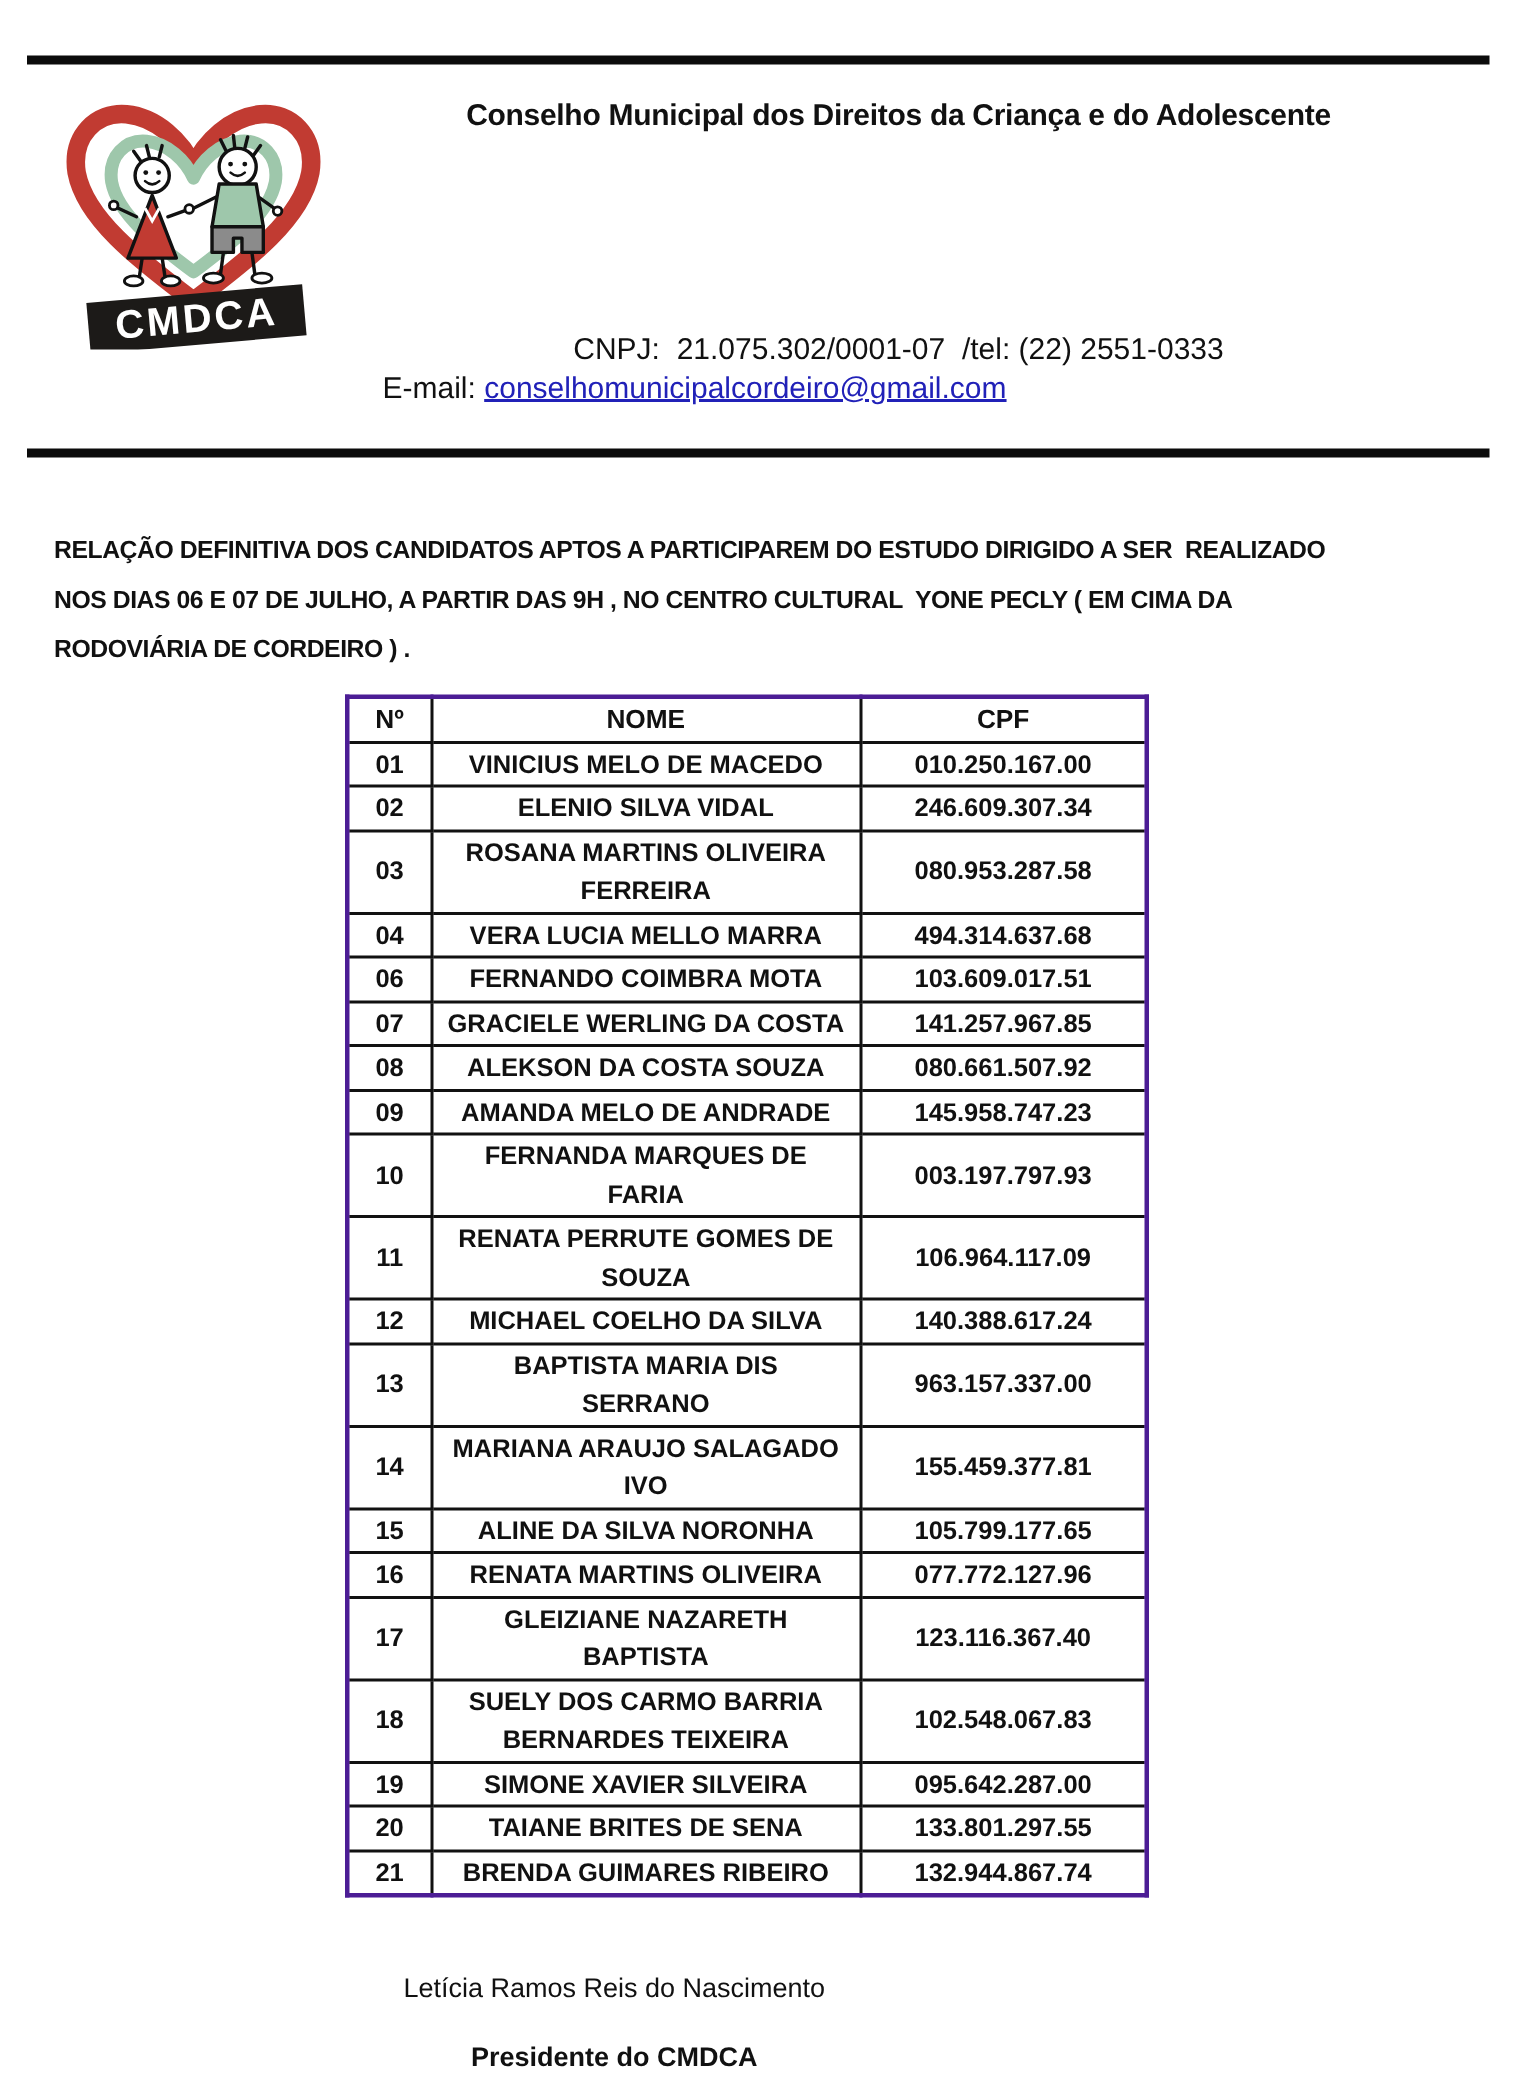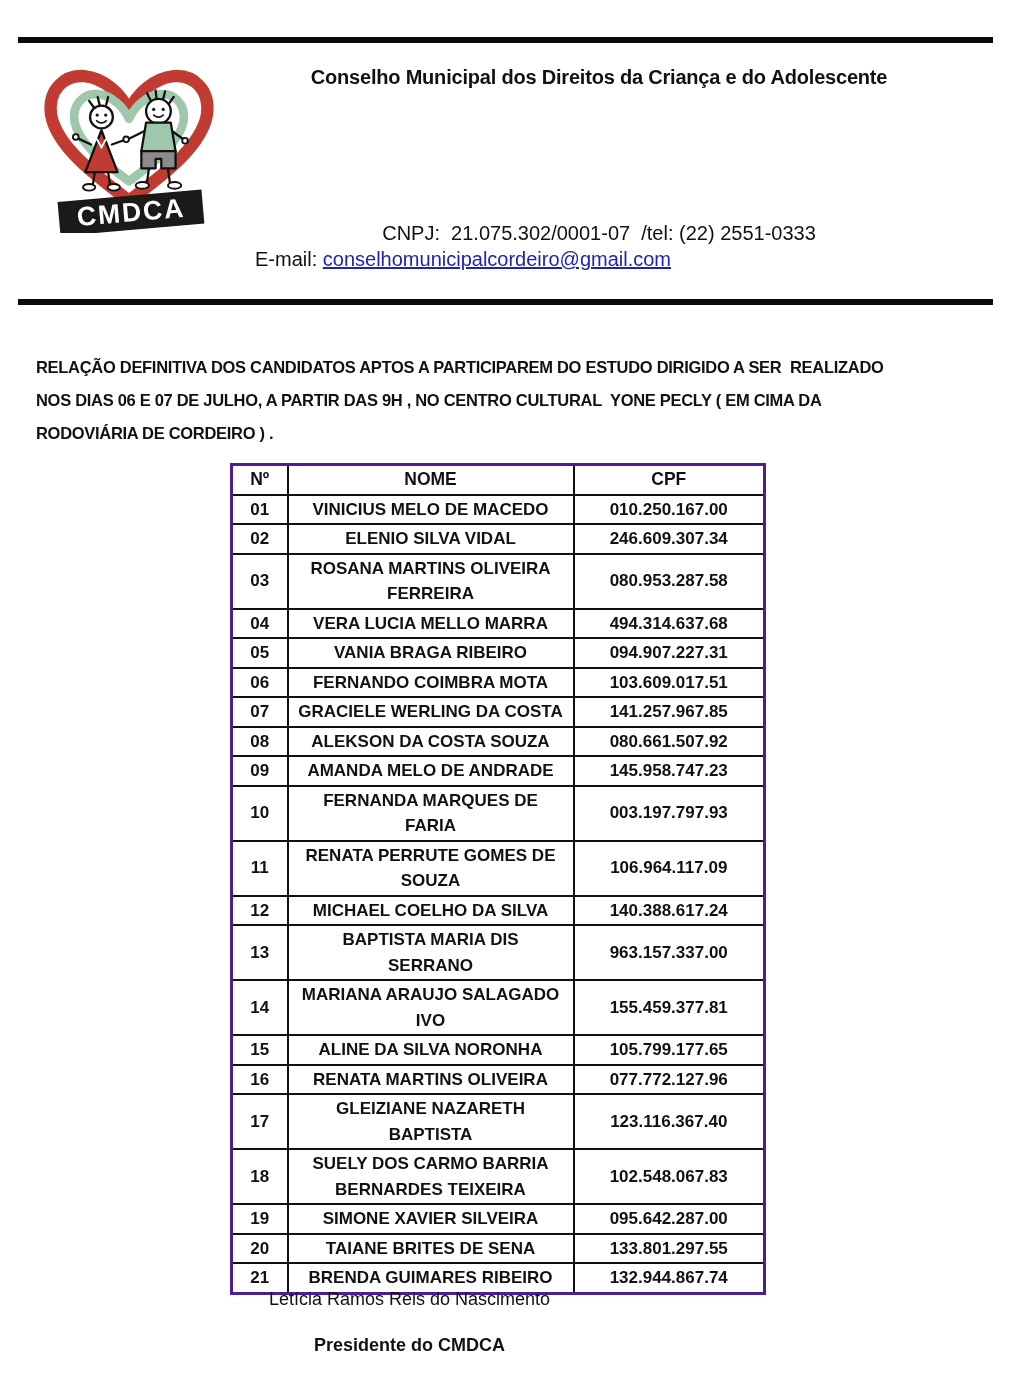--- a/index.html
+++ b/index.html
@@ -23,21 +23,21 @@
   table.cand{
     position:absolute;left:230px;top:463px;border-collapse:collapse;table-layout:fixed;
     width:533px;border:3px solid #4c1d95;font-weight:bold;font-size:17px;
   }
   table.cand th,table.cand td{
     border:2px solid #111;text-align:center;vertical-align:middle;
     padding:1px 4px;line-height:25.5px;white-space:pre-line;overflow:hidden;
   }
   table.cand th{height:24px;font-size:17.5px;}
   col.c-num{width:56px;}col.c-name{width:286px;}col.c-cpf{width:191px;}
-  .footer-line{position:absolute;left:0;width:819px;text-align:center;font-size:18px;}
+  .footer-line{position:absolute;left:0;width:819px;text-align:center;font-size:18px;margin-top:26px;}
   .footer-name{top:1289px;}
   .footer-title{top:1335px;font-weight:bold;}
 </style>
 </head>
 <body>
 
 <div class="page">
 
   <div class="rule rule-top"></div>
 
@@ -124,25 +124,20 @@
           <td>ROSANA MARTINS OLIVEIRA
 FERREIRA</td>
           <td>080.953.287.58</td>
         </tr>
         <tr>
           <td>04</td>
           <td>VERA LUCIA MELLO MARRA</td>
           <td>494.314.637.68</td>
         </tr>
         <tr>
-          <td>05</td>
-          <td>VANIA BRAGA RIBEIRO</td>
-          <td>094.907.227.31</td>
-        </tr>
-        <tr>
           <td>06</td>
           <td>FERNANDO COIMBRA MOTA</td>
           <td>103.609.017.51</td>
         </tr>
         <tr>
           <td>07</td>
           <td>GRACIELE WERLING DA COSTA</td>
           <td>141.257.967.85</td>
         </tr>
         <tr>

